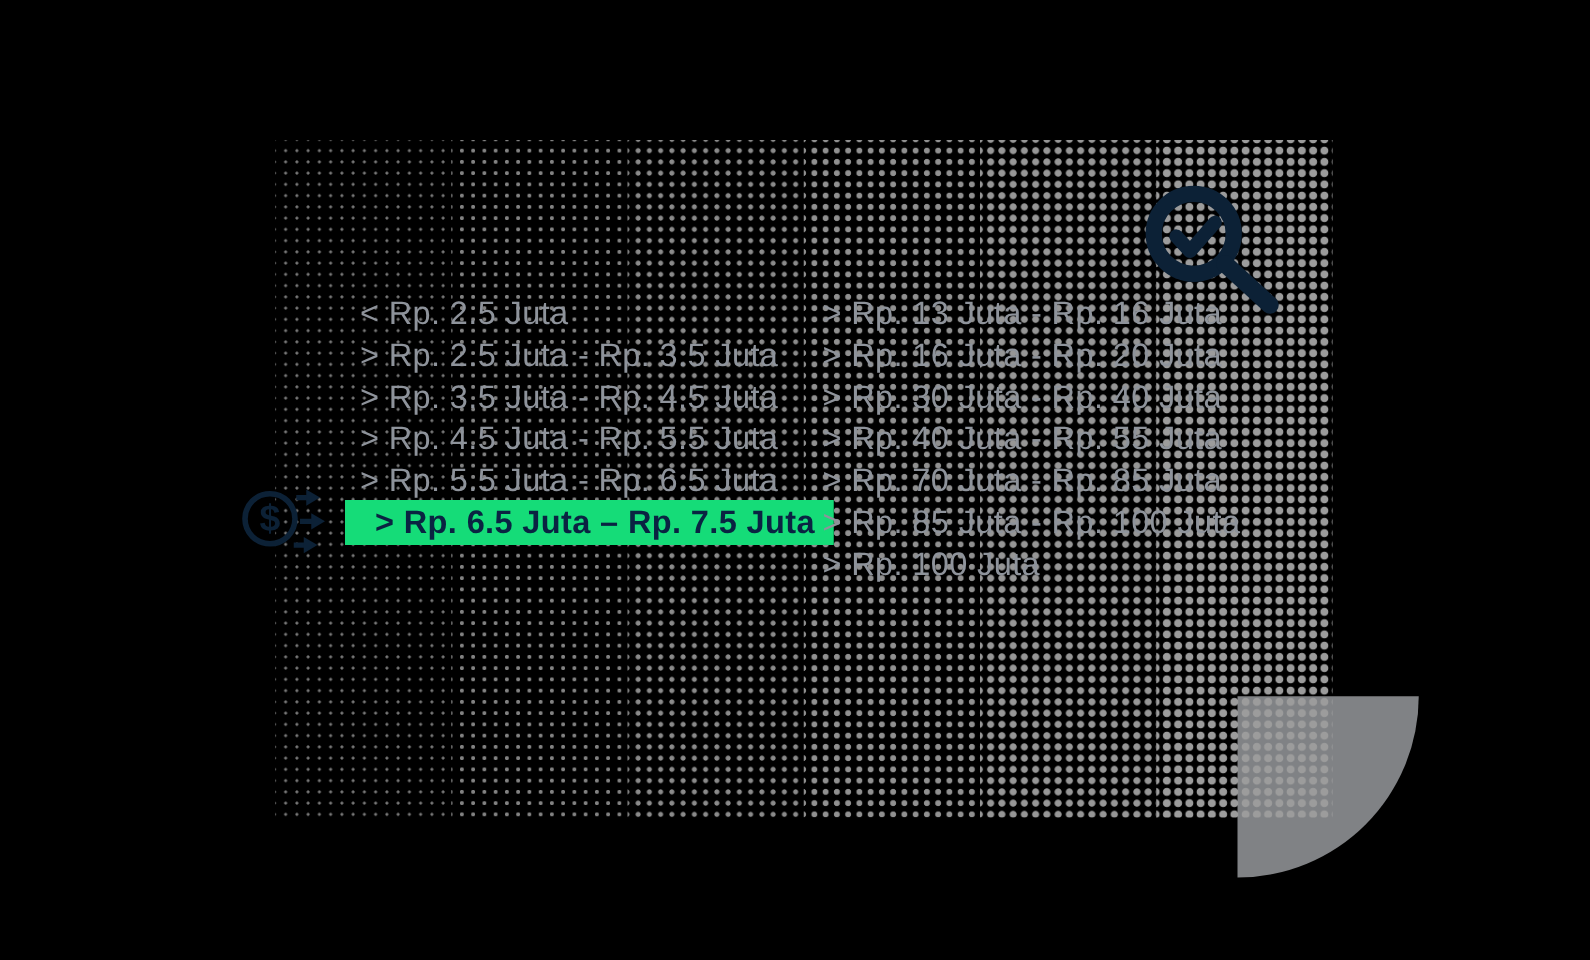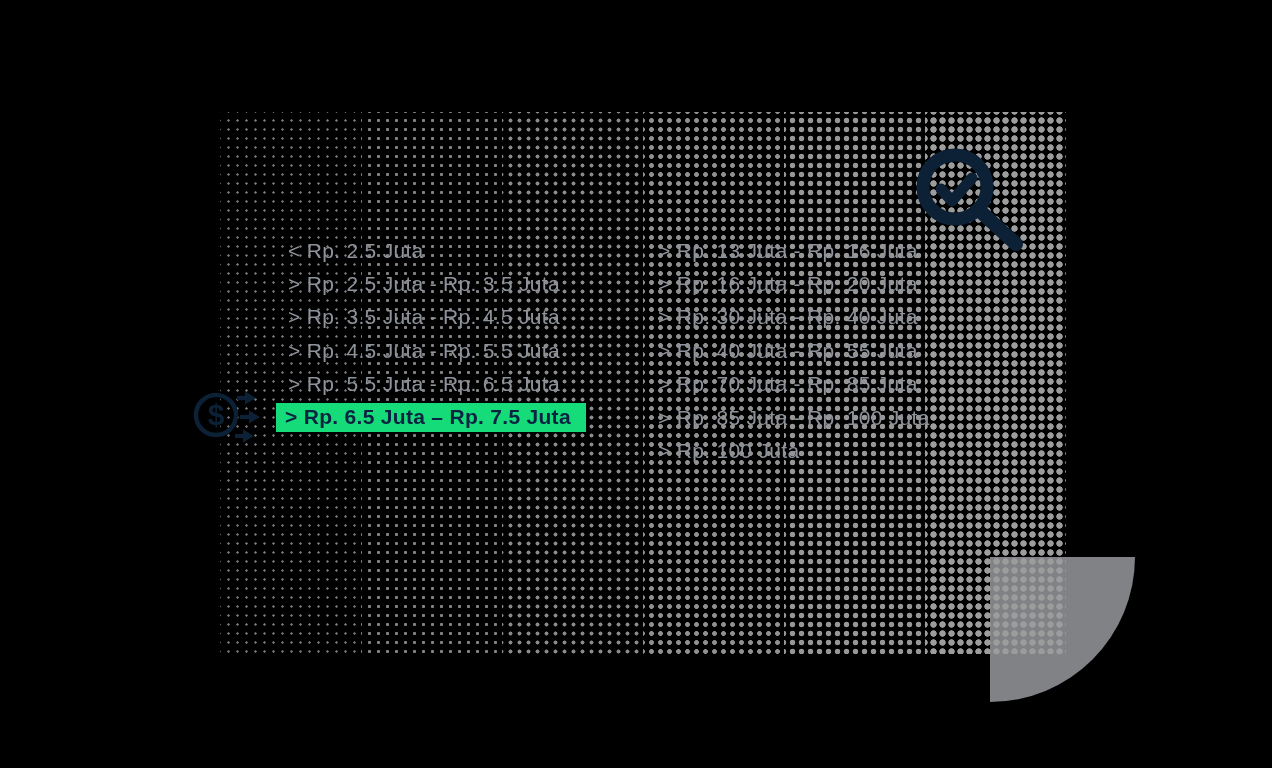--- a/index.html
+++ b/index.html
@@ -56,32 +56,32 @@
     margin: 0;
     padding: 0;
     list-style: none;
   }
   .list.left  { left: 288px; }
   .list.right { left: 658px; text-align: center; }
   .list li {
     height: 33.4px;
     display: flex;
     align-items: center;
-    font-size: 21px;
+    font-size: 26px;
     font-weight: 400;
     letter-spacing: 0.3px;
     color: #8E939B;
     white-space: nowrap;
   }
   .list li .label { white-space: nowrap; }
   .list li.selected .label {
     background: #15DC78;
     color: #0A2342;
     font-weight: 700;
-    padding: 2px 15px 3px 9px;
+    padding: 2px 15px 3px 24px;
     margin-left: -12px;
     text-align: right;
   }
 
   .money-icon  { position: absolute; left: 190px; top: 388px; }
   .search-icon { position: absolute; left: 912px; top: 145px; }
 </style>
 </head>
 <body>
 

